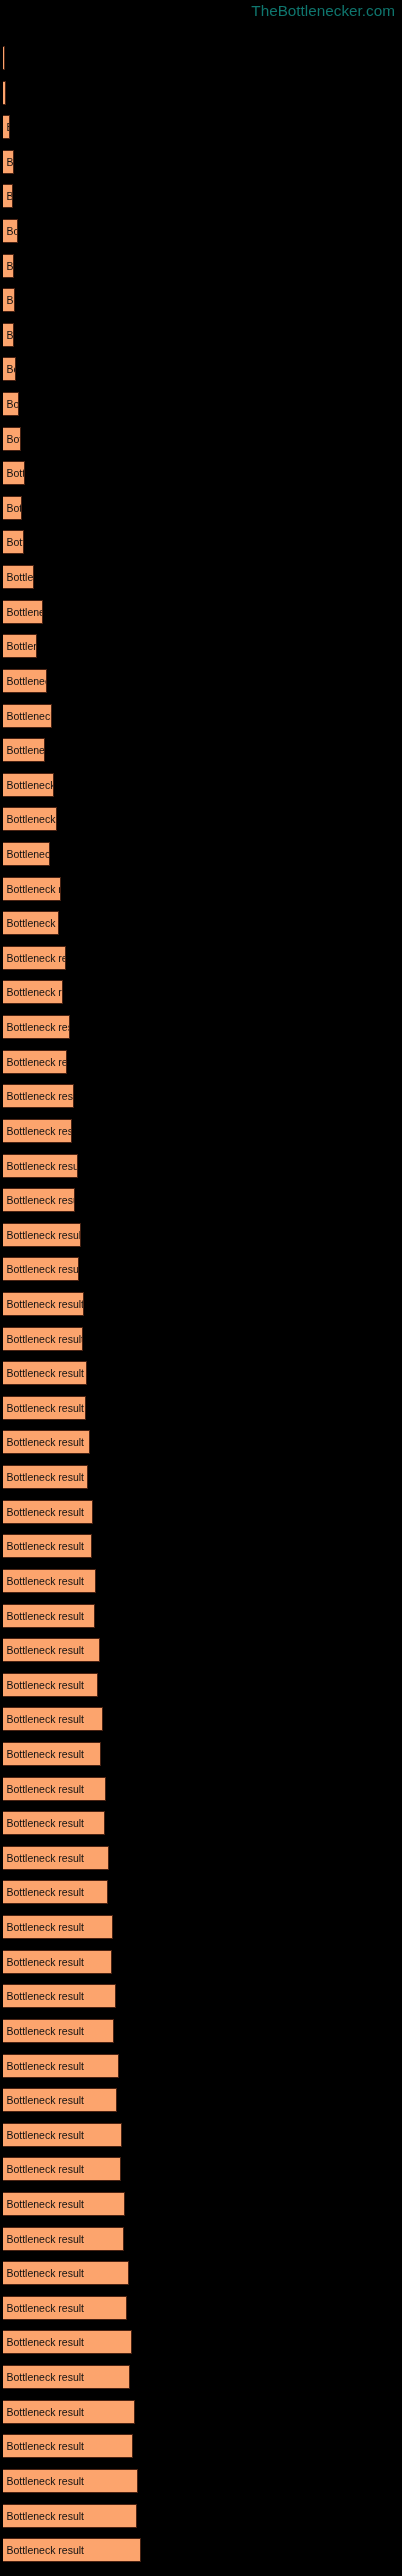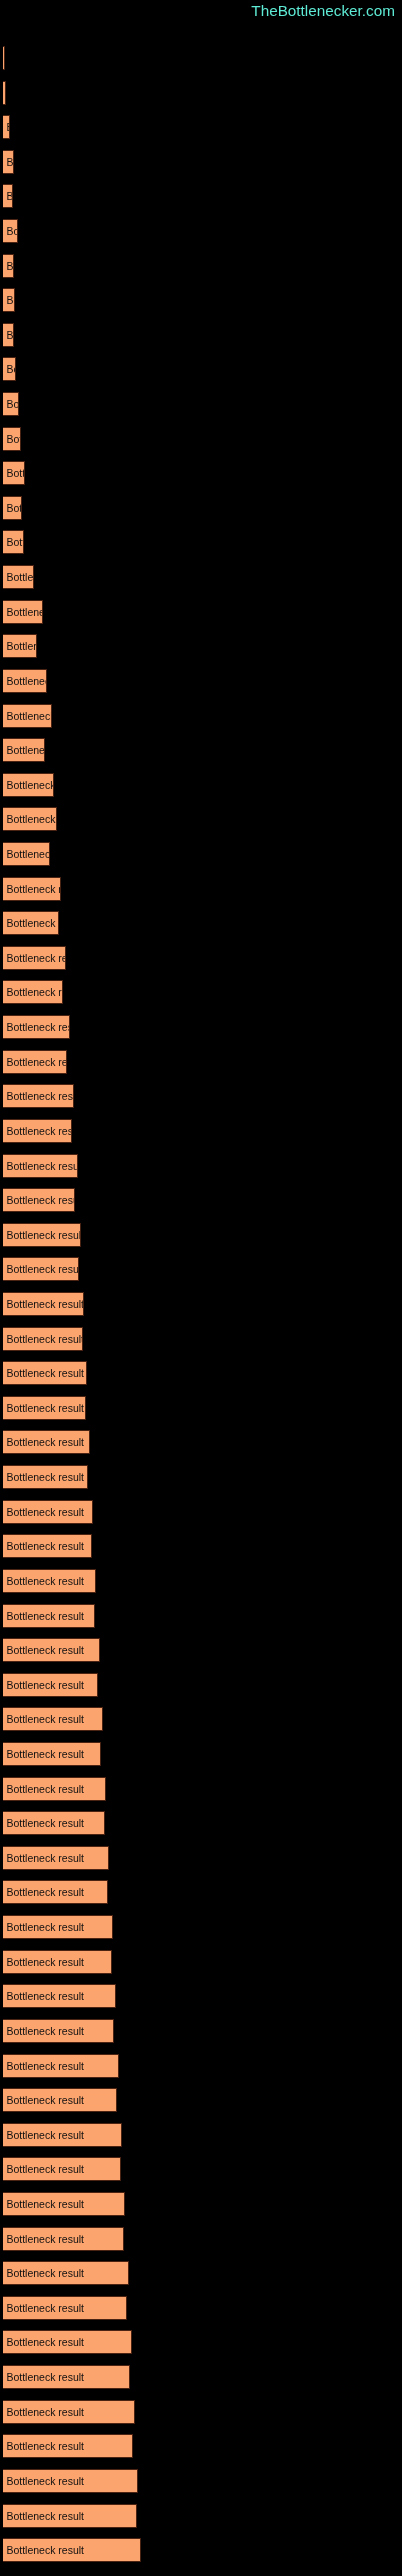--- a/index.html
+++ b/index.html
@@ -17,21 +17,21 @@
     left:0; top:0;
     width:403px;
     height:2576px;
   }
   .watermark{
     position:absolute;
     right:8px;
     top:0.8px;
     font-size:15.3px;
     font-weight:400;
-    color:#5eead4;
+    color:#0f766e;
     letter-spacing:0px;
     white-space:nowrap;
     line-height:19.3px;
   }
   .plot-area{
     position:absolute;
     left:0;
     top:0;
     width:403px;
     height:2576px;

